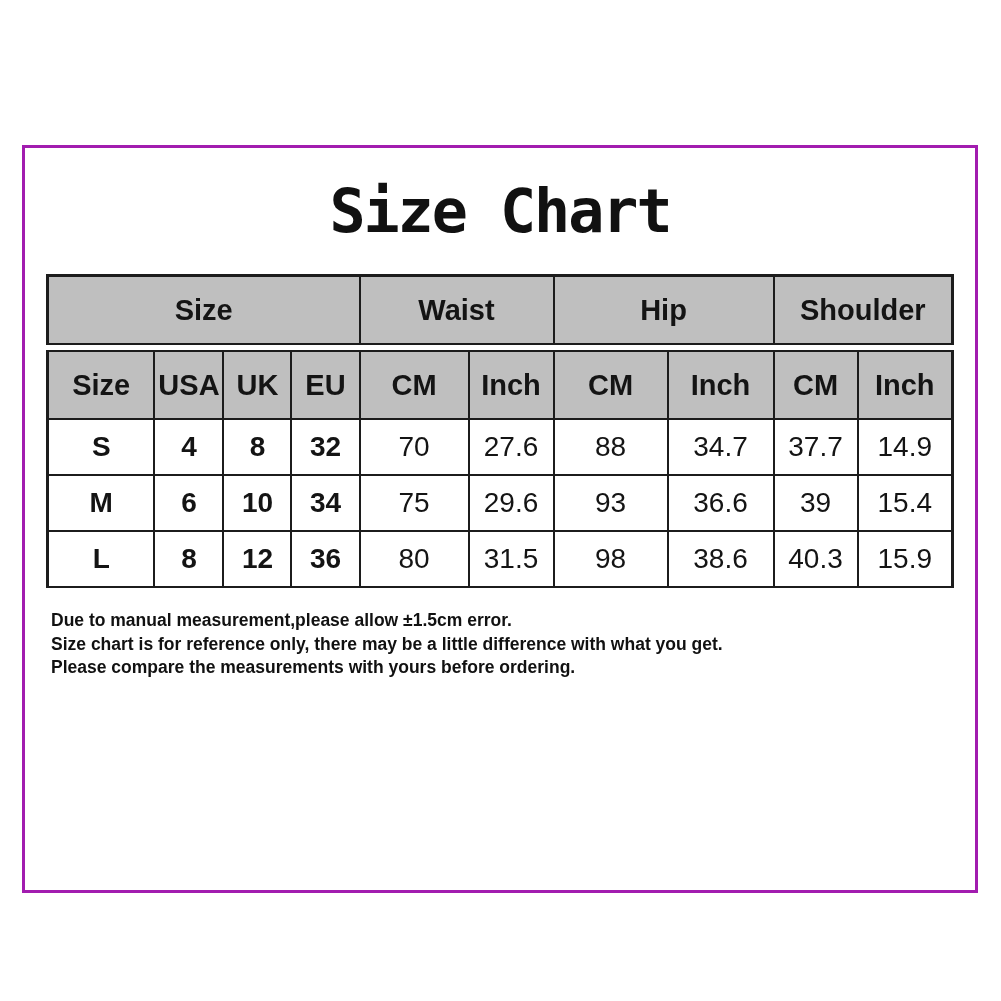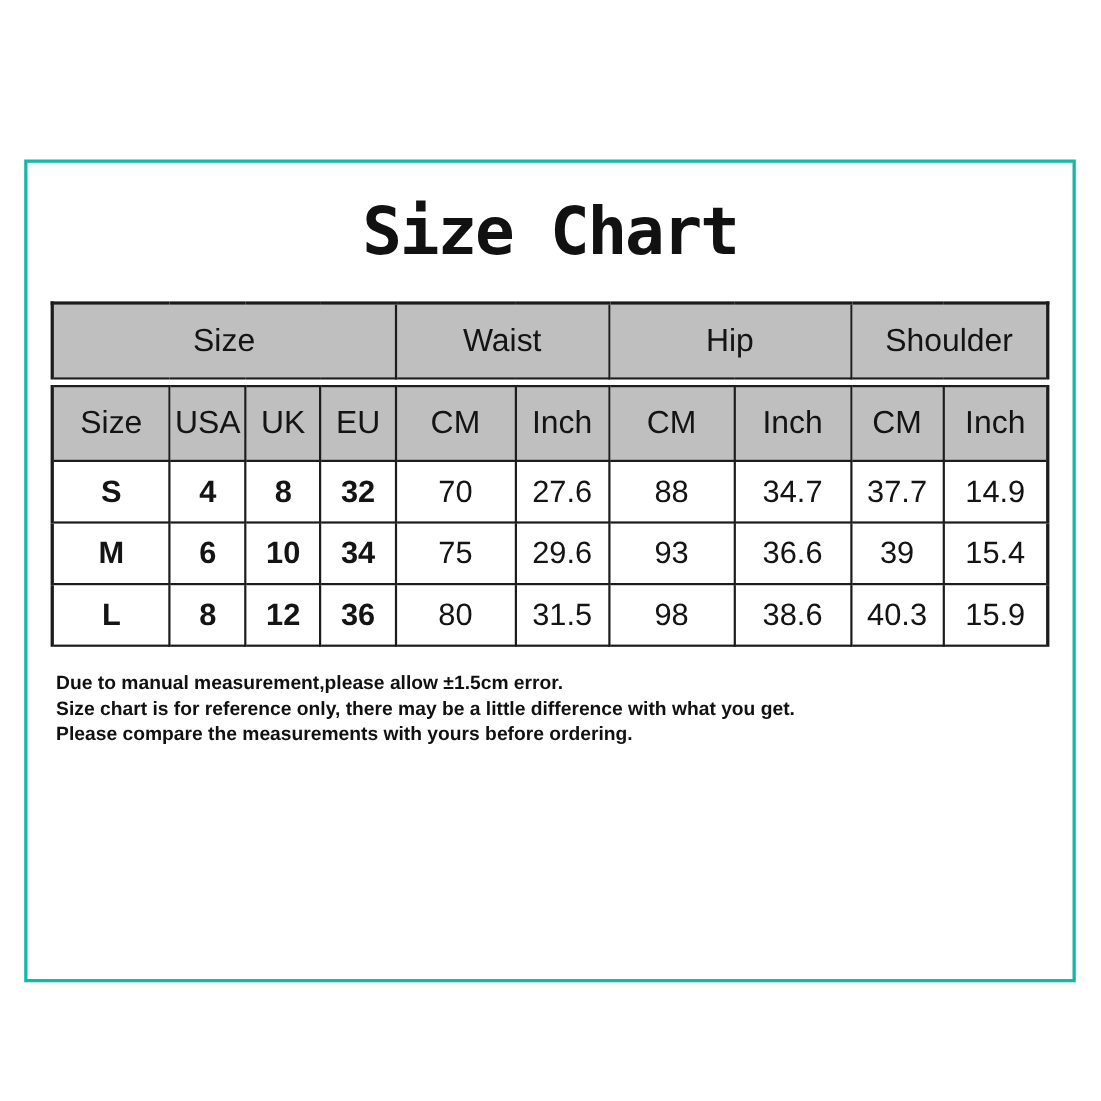--- a/index.html
+++ b/index.html
@@ -7,21 +7,21 @@
     width: 1001px; height: 1001px;
     background: #ffffff;
     position: relative;
     font-family: "Liberation Sans", sans-serif;
     color: #141414;
   }
   .frame {
     position: absolute;
     left: 22px; top: 145px;
     width: 956px; height: 748px;
-    border: 3px solid #14b8a6;
+    border: 3px solid #a21caf;
     box-sizing: border-box;
     background: #ffffff;
   }
   .title {
     margin: 30px 0 0 0;
     text-align: center;
     font-family: "DejaVu Sans Mono", "Liberation Mono", monospace;
     font-weight: 700;
     font-size: 60px;
     letter-spacing: -2px;
@@ -36,21 +36,21 @@
   }
   table.sizechart th, table.sizechart td {
     text-align: center;
     vertical-align: middle;
     padding: 0;
     overflow: hidden;
     border: 2px solid #1c1c1c;
   }
   table.sizechart th {
     background: #bfbfbf;
-    font-weight: 400;
+    font-weight: 700;
     font-size: 29px;
   }
   table.sizechart td {
     background: #ffffff;
     font-weight: 400;
     font-size: 28px;
   }
   tr.group th { height: 66px; border-top-width: 3px; }
   tr.sub th   { height: 66px; }
   tr.spacer td {

